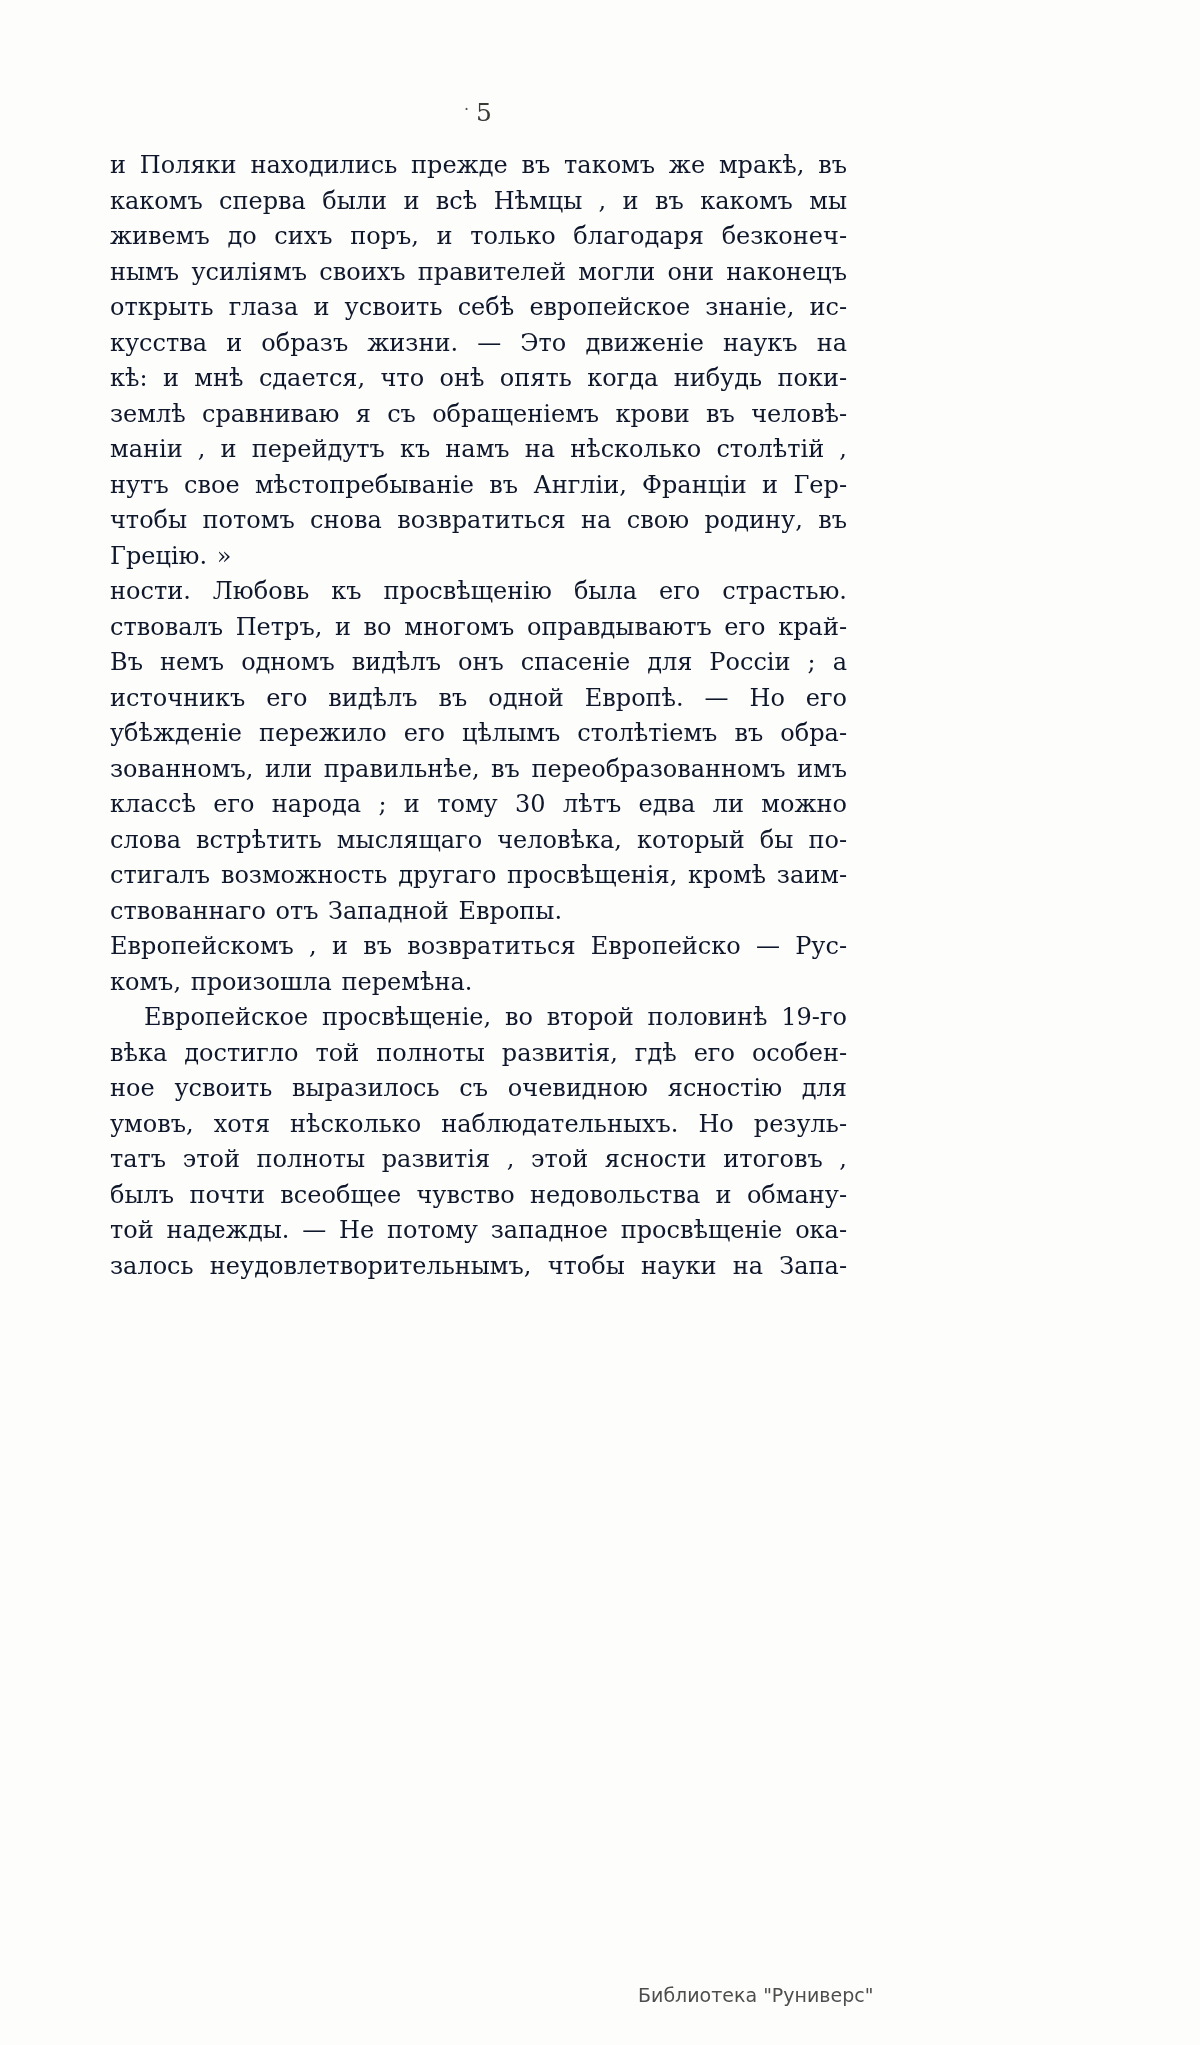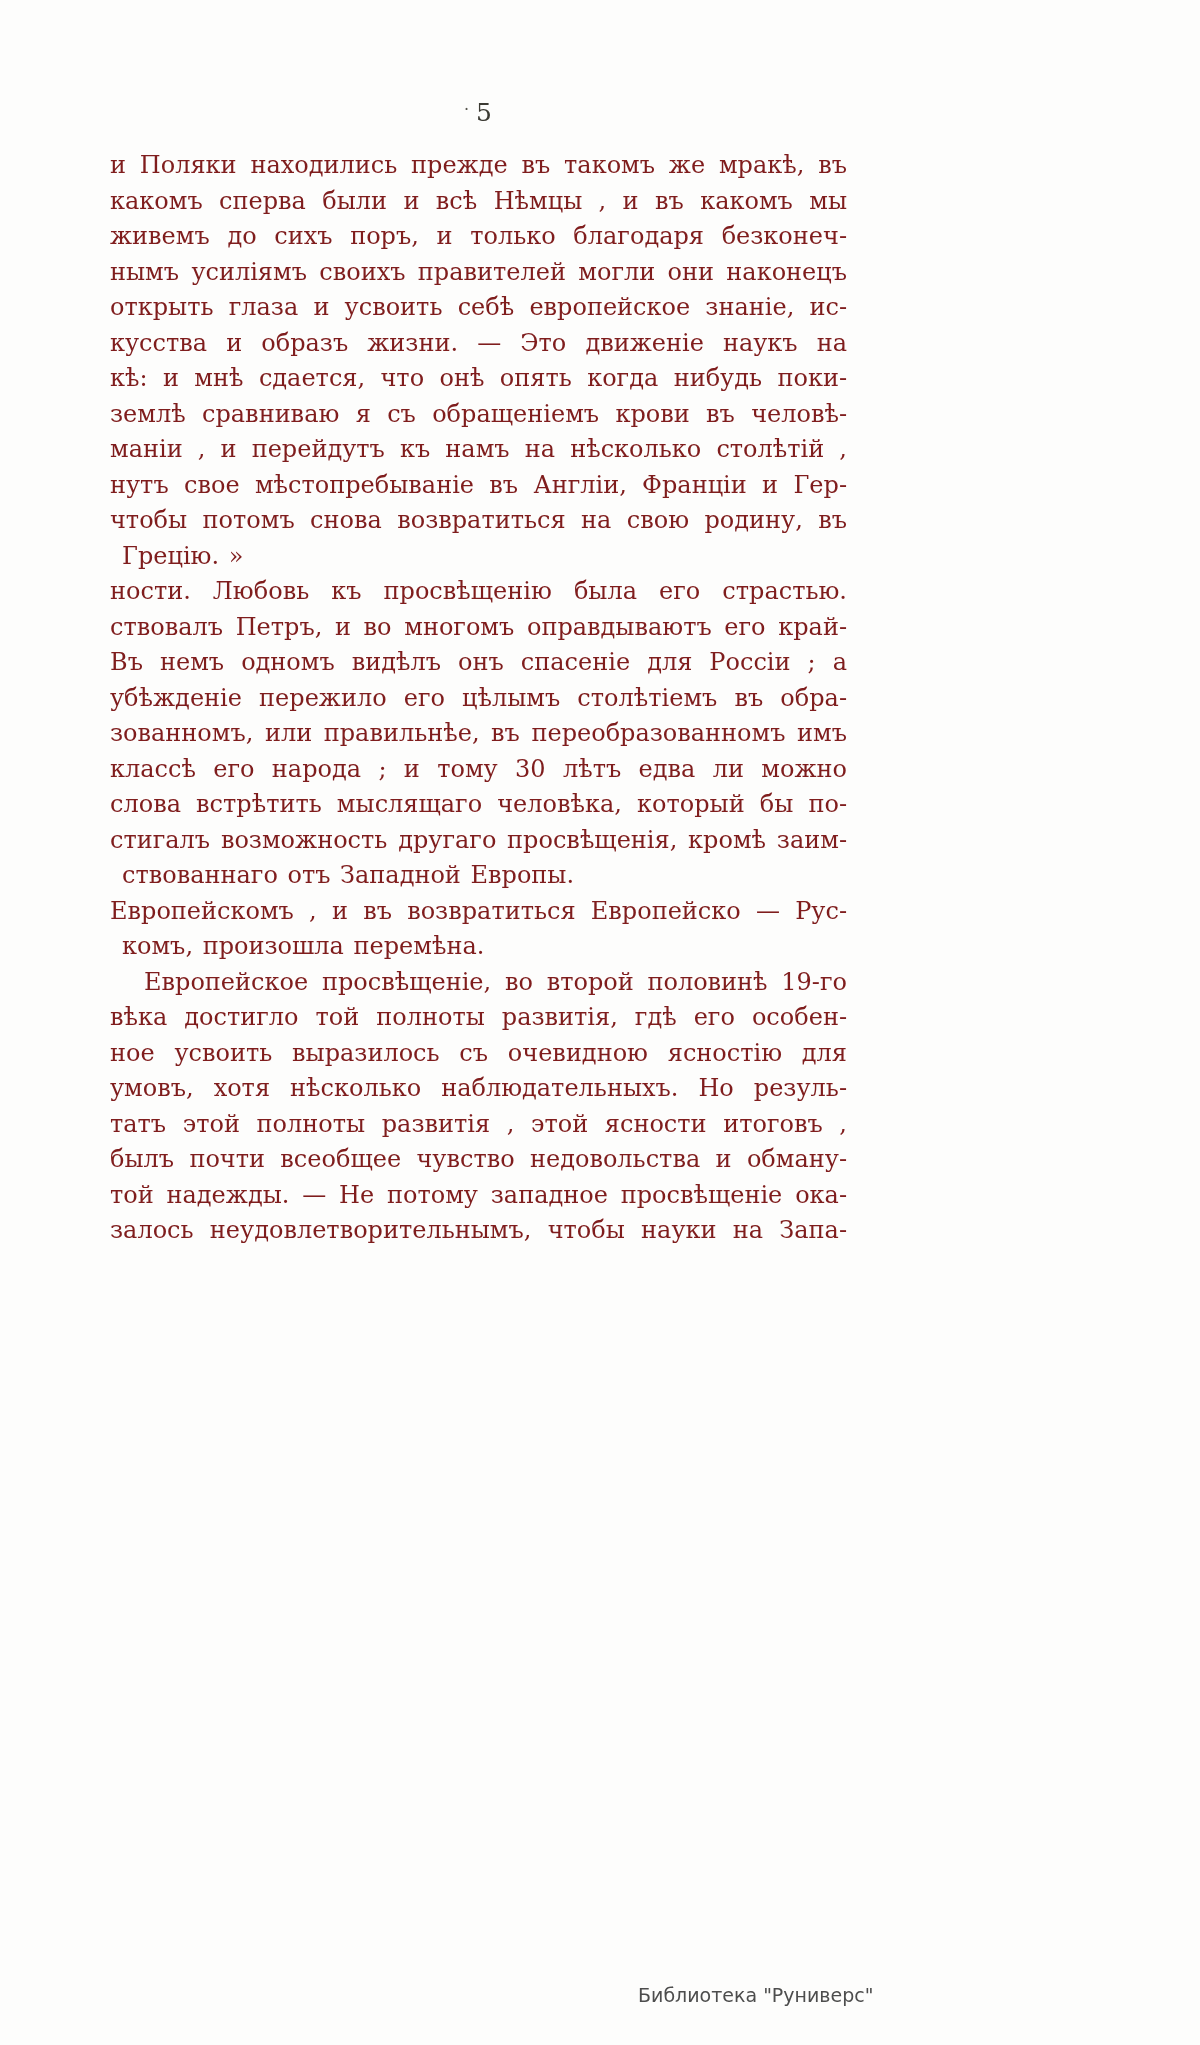--- a/index.html
+++ b/index.html
@@ -31,35 +31,34 @@
     margin-right: 6px;
     color: #55544c;
   }
   .text-block {
     position: absolute;
     top: 148px;
     left: 110px;
     width: 737px;
     font-size: 24px;
     line-height: 35.5px;
-    color: #7f1d1d;
+    color: #0f172a;
     word-spacing: 2px;
   }
   .line {
     text-align: justify;
     text-align-last: justify;
     height: 35.5px;
     overflow: visible;
   }
   .line.indent {
     text-indent: 34px;
   }
   .line.last {
     text-align-last: left;
-    margin-left: 12px;
   }
   .watermark {
     position: absolute;
     left: 638px;
     top: 1984px;
     font-family: "DejaVu Sans", sans-serif;
     font-size: 19px;
     color: #4d4d4d;
     white-space: nowrap;
   }
@@ -82,20 +81,21 @@
       <div class="line">кусства и образъ жизни. — Это движеніе наукъ на</div>
       <div class="line">кѣ: и мнѣ сдается, что онѣ опять когда нибудь поки-</div>
       <div class="line">землѣ сравниваю я съ обращеніемъ крови въ человѣ-</div>
       <div class="line">маніи , и перейдутъ къ намъ на нѣсколько столѣтій ,</div>
       <div class="line">нутъ свое мѣстопребываніе въ Англіи, Франціи и Гер-</div>
       <div class="line">чтобы потомъ снова возвратиться на свою родину, въ</div>
       <div class="line last">Грецію. »</div>
       <div class="line">ности. Любовь къ просвѣщенію была его страстью.</div>
       <div class="line">ствовалъ Петръ, и во многомъ оправдываютъ его край-</div>
       <div class="line">Въ немъ одномъ видѣлъ онъ спасеніе для Россіи ; а</div>
+      <div class="line">источникъ его видѣлъ въ одной Европѣ. — Но его</div>
       <div class="line">убѣжденіе пережило его цѣлымъ столѣтіемъ въ обра-</div>
       <div class="line">зованномъ, или правильнѣе, въ переобразованномъ имъ</div>
       <div class="line">классѣ его народа ; и тому 30 лѣтъ едва ли можно</div>
       <div class="line">слова встрѣтить мыслящаго человѣка, который бы по-</div>
       <div class="line">стигалъ возможность другаго просвѣщенія, кромѣ заим-</div>
       <div class="line last">ствованнаго отъ Западной Европы.</div>
       <div class="line">Европейскомъ , и въ возвратиться Европейско — Рус-</div>
       <div class="line last">комъ, произошла перемѣна.</div>
       <div class="line indent">Европейское просвѣщеніе, во второй половинѣ 19-го</div>
       <div class="line">вѣка достигло той полноты развитія, гдѣ его особен-</div>

